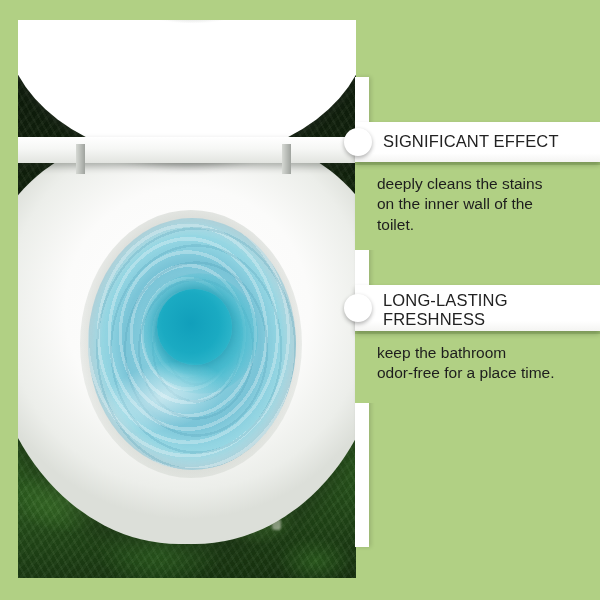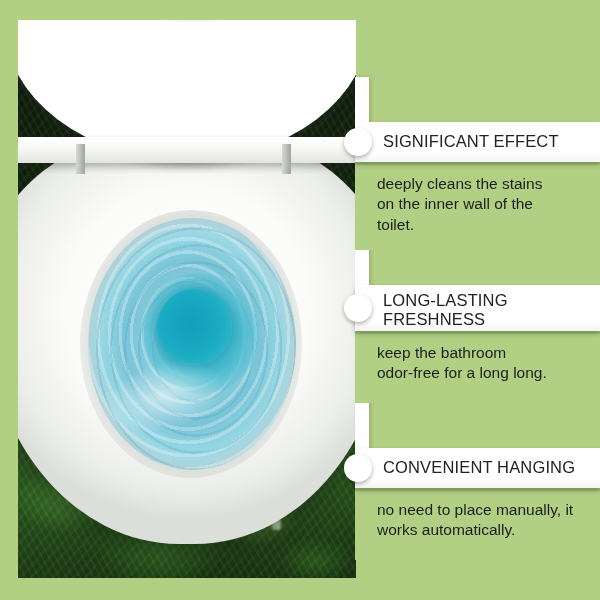--- a/index.html
+++ b/index.html
@@ -306,28 +306,18 @@
   </div>
 
   <div class="feature" id="feature-1">
     <div class="feature-title">
       <span class="bullet-dot"></span>
       <span class="title-text">LONG-LASTING
 FRESHNESS</span>
     </div>
     <div class="feature-body">
       <span class="body-text">keep the bathroom
-odor-free for a long long.</span>
+odor-free for a place time.</span>
     </div>
   </div>
 
-  <div class="feature" id="feature-2">
-    <div class="feature-title">
-      <span class="bullet-dot"></span>
-      <span class="title-text">CONVENIENT HANGING</span>
-    </div>
-    <div class="feature-body">
-      <span class="body-text">no need to place manually, it
-works automatically.</span>
-    </div>
-  </div>
 
 </div>
 
 </body></html>

